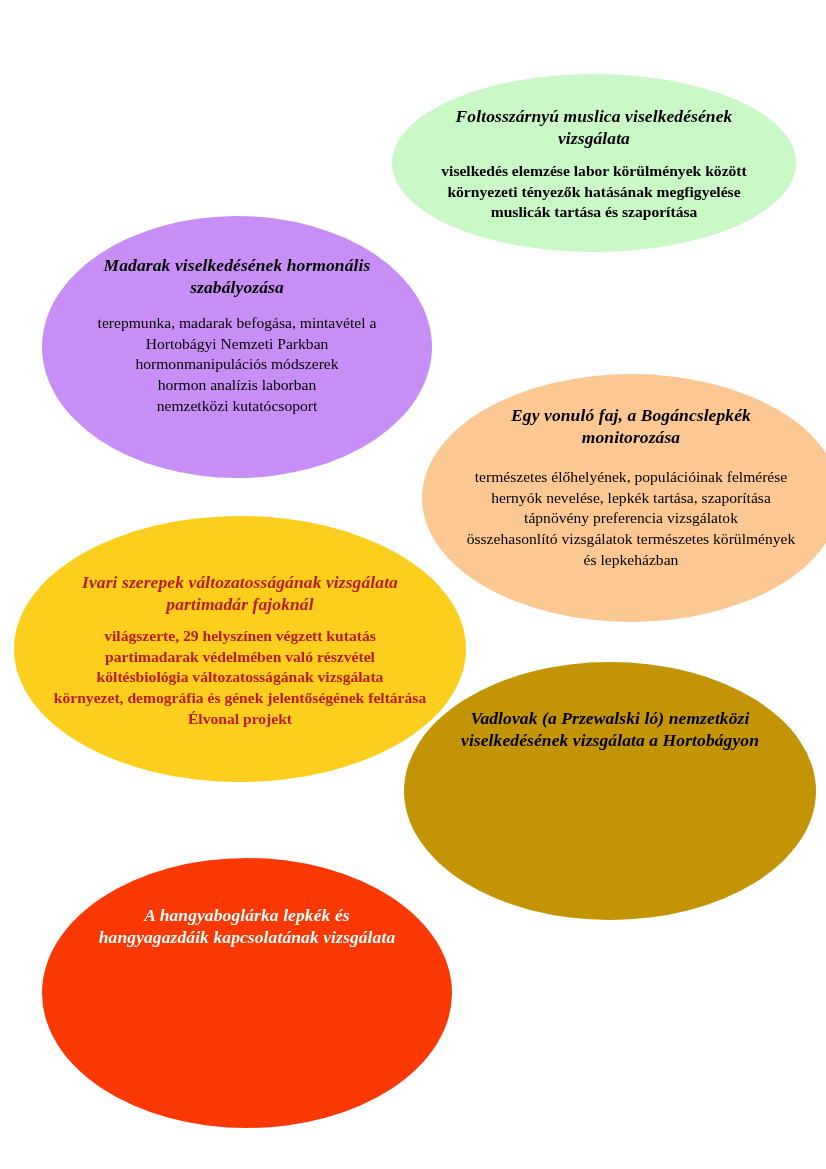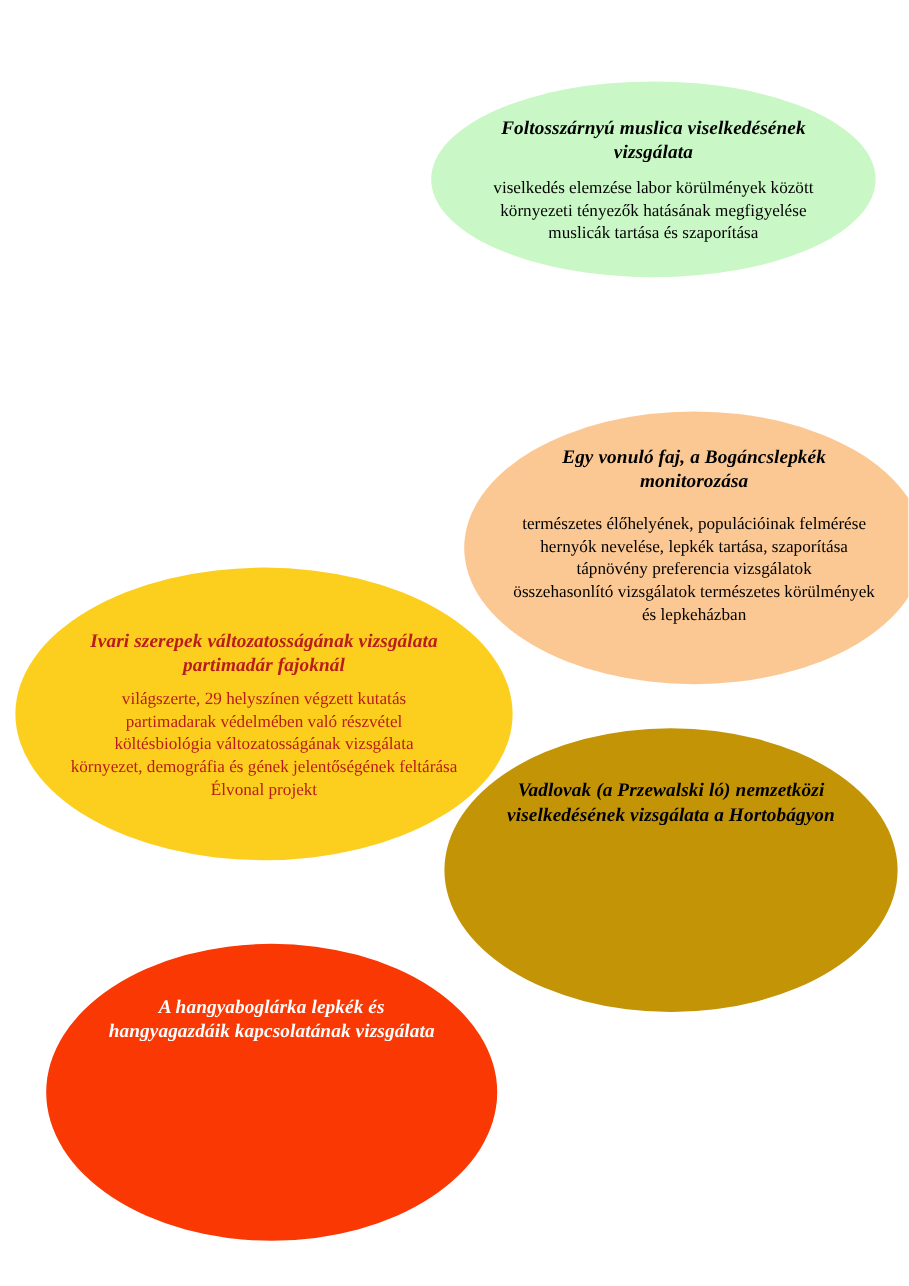--- a/index.html
+++ b/index.html
@@ -49,39 +49,39 @@
     margin: 0;
     padding: 0;
     white-space: pre-line;
   }
 
   
   .e-muslica {
     left: 392px;  top: 62px;   width: 404px;  height: 178px;
     padding-top: 31px;
   }
-  .e-muslica .ell-body { margin-top: 11px; }
+  .e-muslica .ell-body { margin-top: 11px; font-weight: bold; }
 
   .e-madarak {
     left: 42px;   top: 204px;  width: 390px;  height: 262px;
     padding-top: 38px;
   }
   .e-madarak .ell-body { margin-top: 14px; }
 
   .e-bogancs {
     left: 422px;  top: 362px;  width: 418px;  height: 248px;
     padding-top: 30px;
   }
   .e-bogancs .ell-body { margin-top: 18px; }
 
   .e-ivari {
     left: 14px;   top: 504px;  width: 452px;  height: 266px;
     padding-top: 55px;
   }
-  .e-ivari .ell-body { margin-top: 10px; }
+  .e-ivari .ell-body { margin-top: 10px; font-weight: bold; }
 
   .e-vadlovak {
     left: 404px;  top: 650px;  width: 412px;  height: 258px;
     padding-top: 45px;
   }
   .e-vadlovak .ell-body { margin-top: 12px; }
 
   .e-hangya {
     left: 42px;   top: 846px;  width: 410px;  height: 270px;
     padding-top: 46px;
@@ -94,20 +94,29 @@
 <div id="canvas" style="background-color: rgb(255, 255, 255); width: 826px; height: 1169px;">
 
   <div class="ellipse e-muslica" style="background-color: rgb(201, 247, 197); color: rgb(0, 0, 0);">
     <div class="ell-title">Foltosszárnyú muslica viselkedésének
 vizsgálata</div>
     <div class="ell-body">viselkedés elemzése labor körülmények között
 környezeti tényezők hatásának megfigyelése
 muslicák tartása és szaporítása</div>
   </div>
 
+  <div class="ellipse e-madarak" style="background-color: rgb(199, 143, 245); color: rgb(0, 0, 0);">
+    <div class="ell-title">Madarak viselkedésének hormonális
+szabályozása</div>
+    <div class="ell-body">terepmunka, madarak befogása, mintavétel a
+Hortobágyi Nemzeti Parkban
+hormonmanipulációs módszerek
+hormon analízis laborban
+nemzetközi kutatócsoport</div>
+  </div>
 
   <div class="ellipse e-bogancs" style="background-color: rgb(251, 199, 147); color: rgb(0, 0, 0);">
     <div class="ell-title">Egy vonuló faj, a Bogáncslepkék
 monitorozása</div>
     <div class="ell-body">természetes élőhelyének, populációinak felmérése
 hernyók nevelése, lepkék tartása, szaporítása
 tápnövény preferencia vizsgálatok
 összehasonlító vizsgálatok természetes körülmények
 és lepkeházban</div>
   </div>

